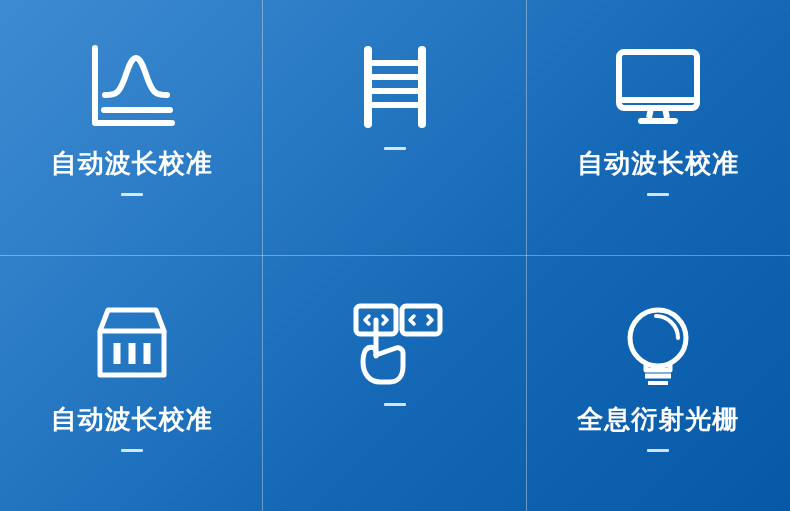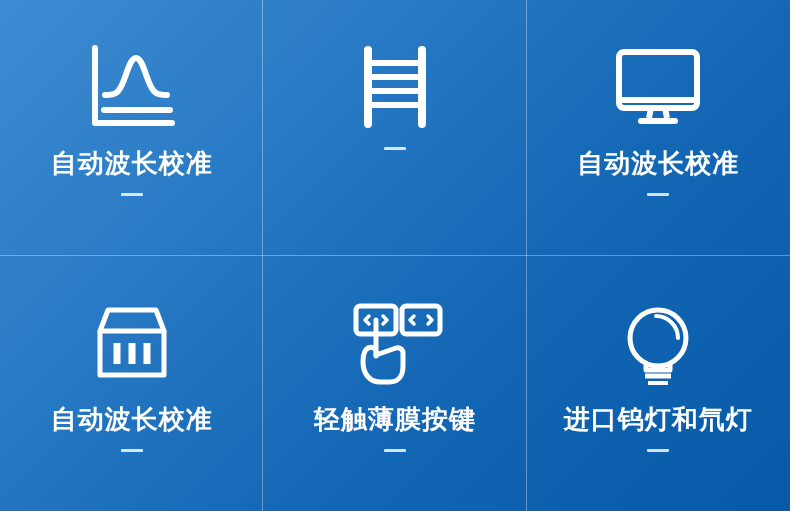--- a/index.html
+++ b/index.html
@@ -168,35 +168,34 @@
         <rect x="56" y="6" width="38" height="28" rx="4" ry="4" stroke="#ffffff" stroke-width="5" fill="none"></rect>
         <path d="M68 16 L64 20 L68 24" stroke="#ffffff" stroke-width="3.5" stroke-linecap="round" stroke-linejoin="round" fill="none"></path>
         <path d="M82 16 L86 20 L82 24" stroke="#ffffff" stroke-width="3.5" stroke-linecap="round" stroke-linejoin="round" fill="none"></path>
 
         <path d="M30 20 L30 56" stroke="#ffffff" stroke-width="5" stroke-linecap="round"></path>
 
         <path d="M22 48 C18 50 17 56 17 62 C17 74 24 82 34 82 L44 82 C53 82 57 75 57 66 L57 53 C57 49 53 47 50 48 L30 55" stroke="#ffffff" stroke-width="5" stroke-linecap="round" stroke-linejoin="round" fill="none"></path>
         <path d="M22 48 C26 46 30 48 30 52" stroke="#ffffff" stroke-width="5" stroke-linecap="round" fill="none"></path>
       </svg>
     </div>
-    <div class="cell-title">轻触薄膜按键</div>
     <div class="cell-dash"></div>
   </div>
 
   <div class="cell">
     <div class="icon-wrap">
       <svg width="80" height="86" viewBox="0 0 80 86" fill="none" xmlns="http://www.w3.org/2000/svg">
 
         <circle cx="40" cy="38" r="28" stroke="#ffffff" stroke-width="5" fill="none"></circle>
 
         <path d="M38 16 C50 16 60 26 60 38" stroke="#ffffff" stroke-width="4" stroke-linecap="round" fill="none"></path>
 
         <path d="M28 62 L28 70 L52 70 L52 62" stroke="#ffffff" stroke-width="5" stroke-linejoin="round" fill="none"></path>
 
         <path d="M27 76 L53 76" stroke="#ffffff" stroke-width="5" stroke-linecap="butt"></path>
         <path d="M30 83 L50 83" stroke="#ffffff" stroke-width="4" stroke-linecap="butt"></path>
       </svg>
     </div>
-    <div class="cell-title">进口钨灯和氘灯</div>
+    <div class="cell-title">全息衍射光栅</div>
     <div class="cell-dash"></div>
   </div>
 
 </section>
 
 </body></html>

